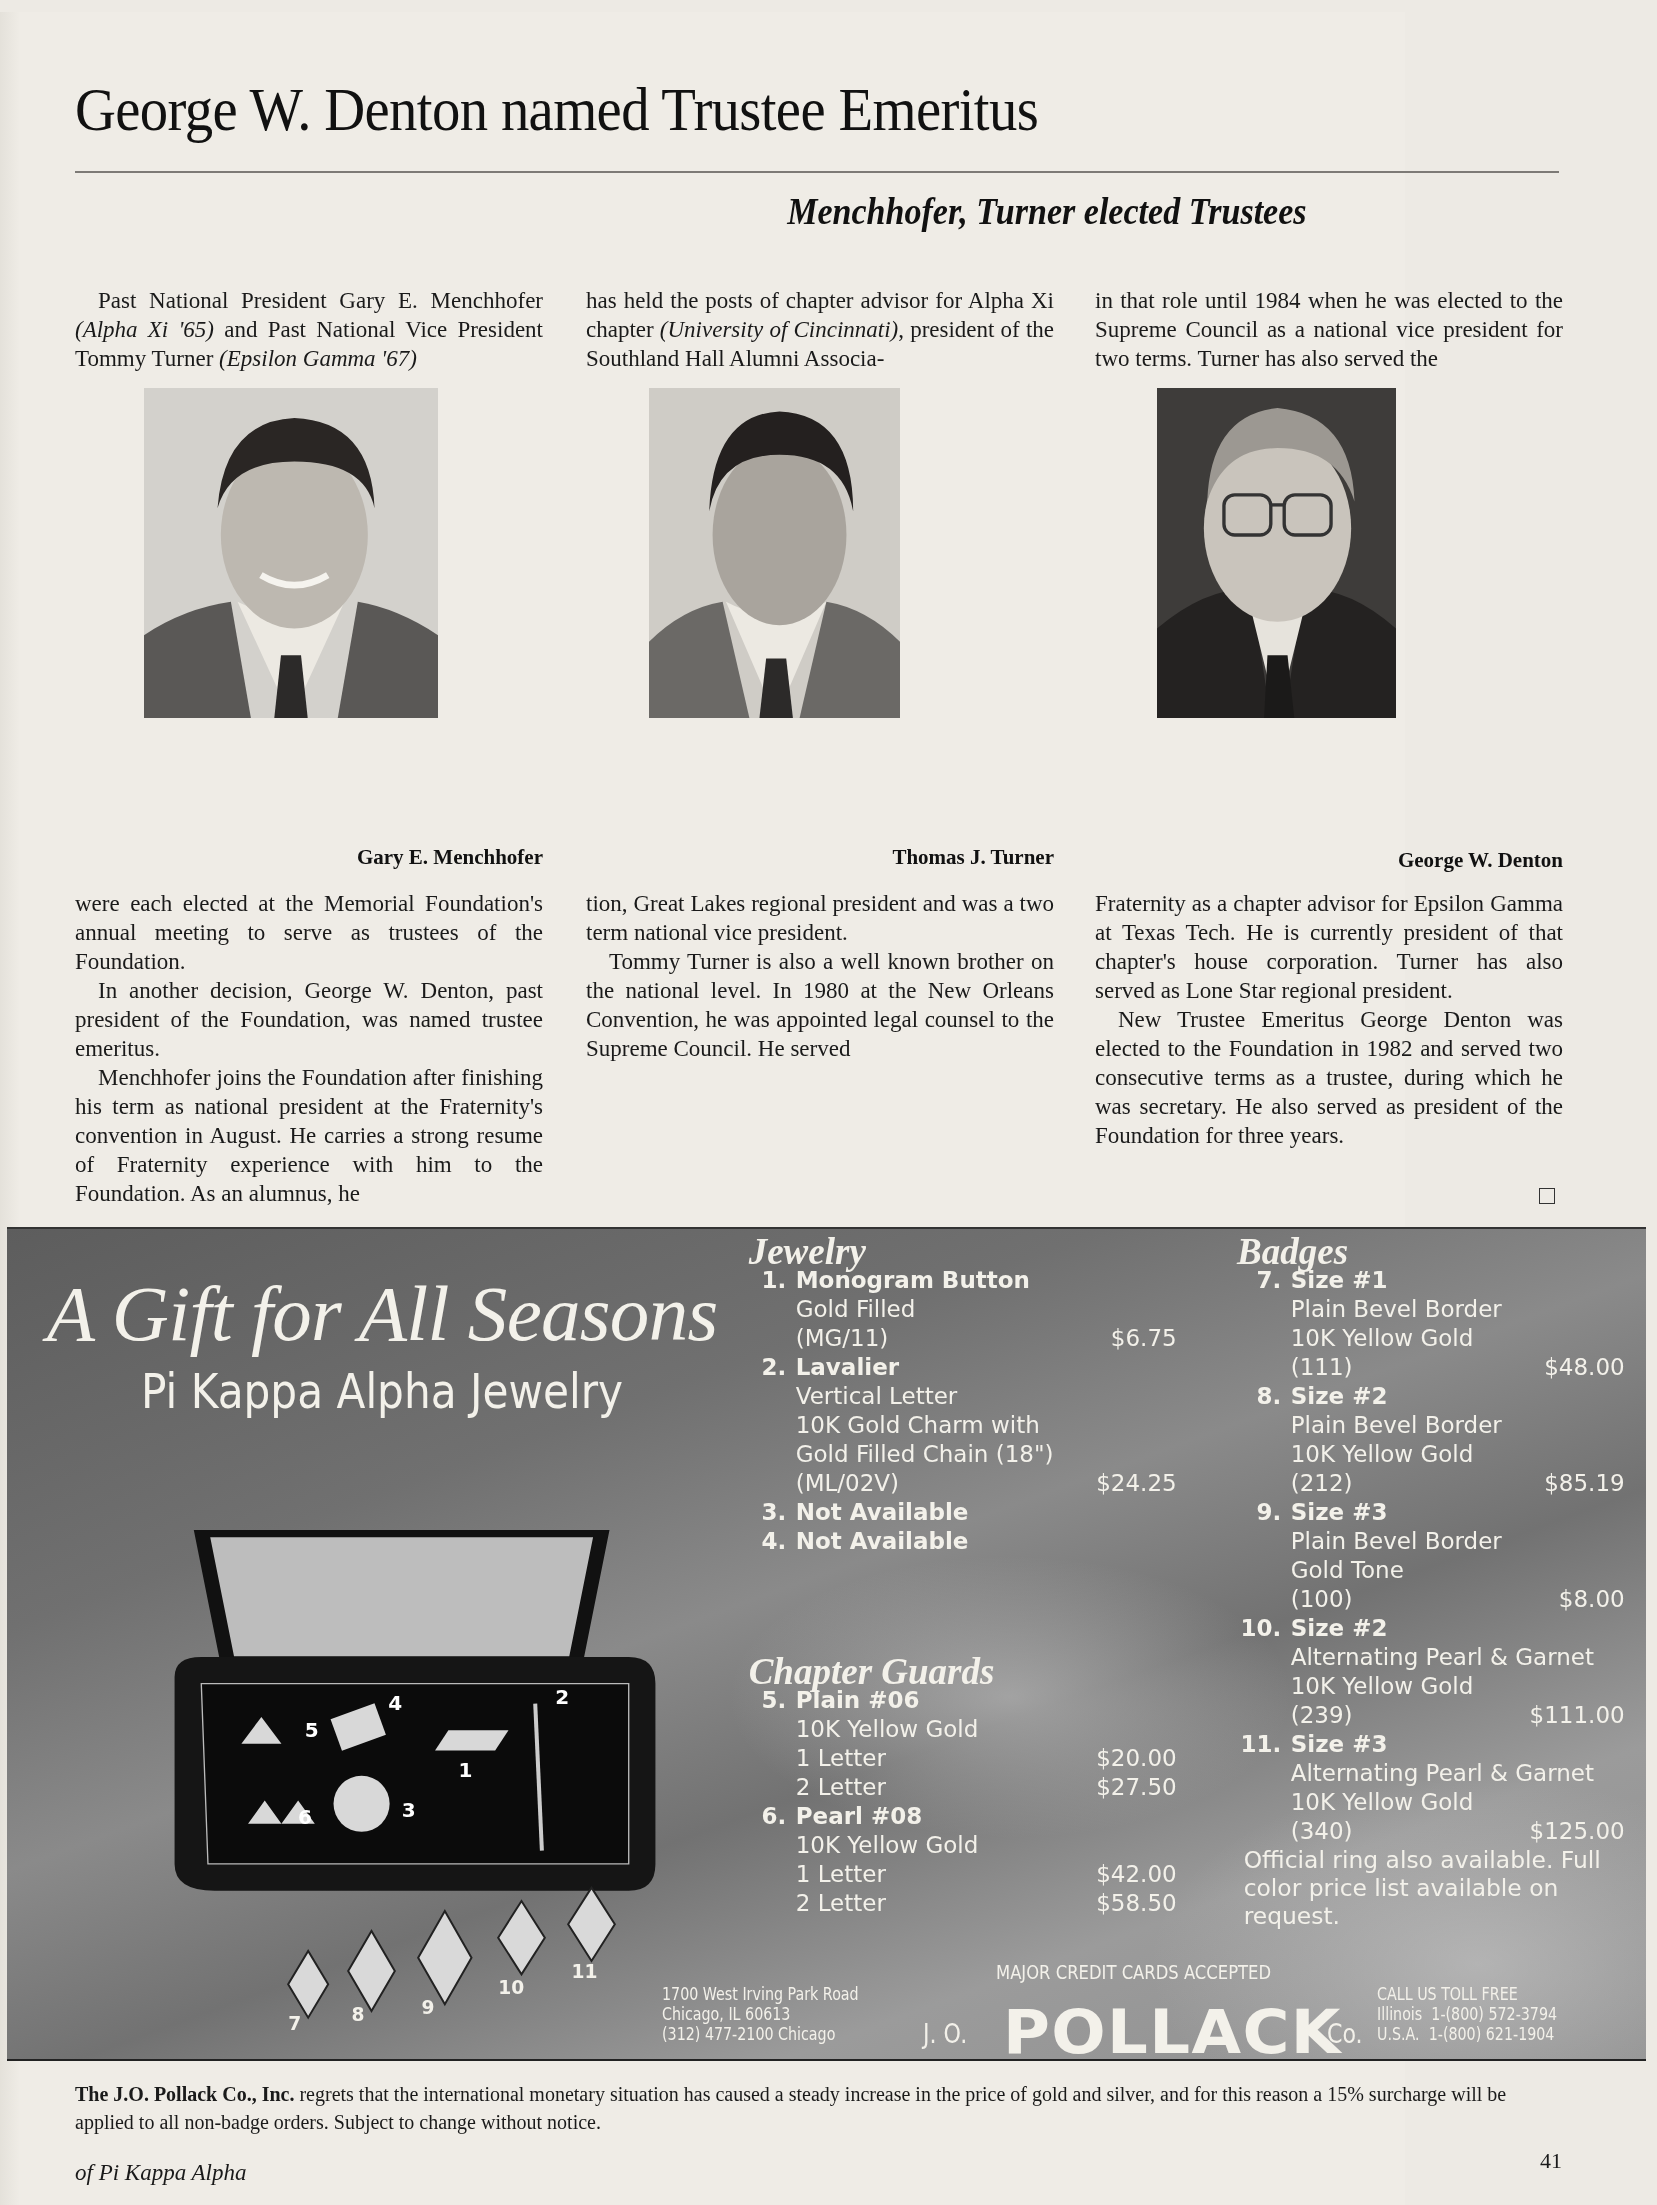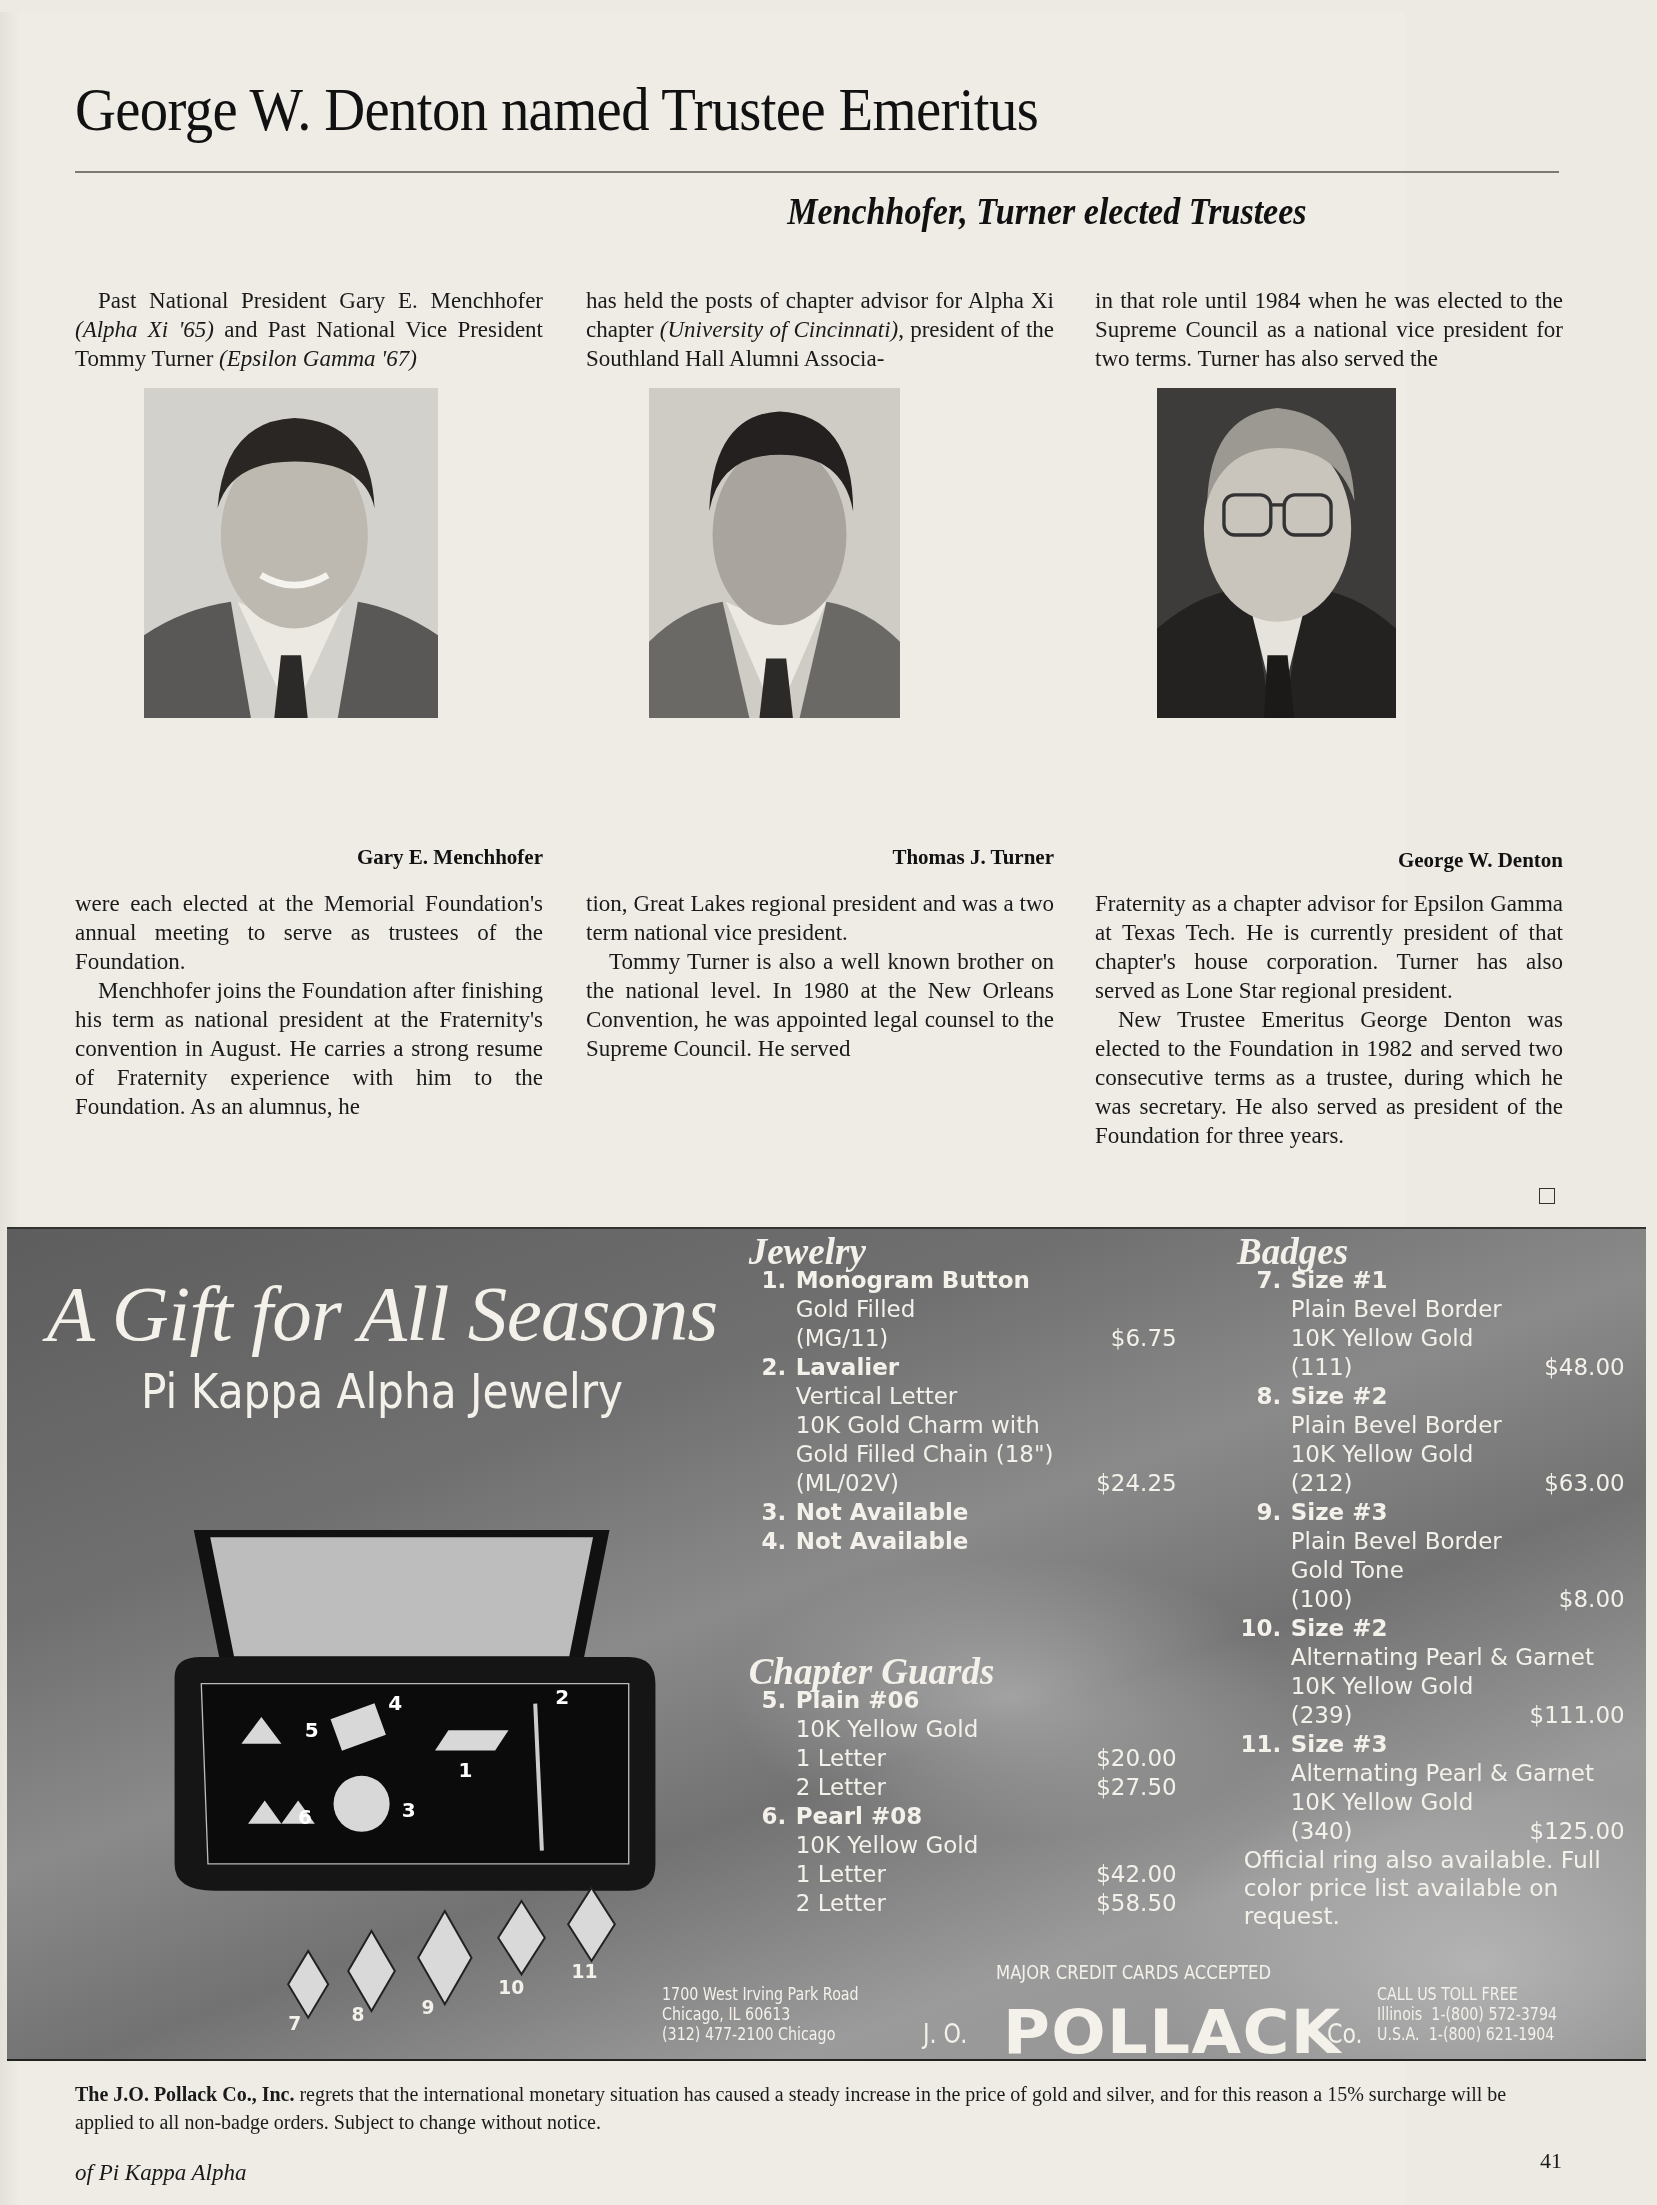--- a/index.html
+++ b/index.html
@@ -118,20 +118,21 @@
       <line x1="170" y1="175" x2="190" y2="175" stroke="#333" stroke-width="5"></line>
     </svg>
   </div>
 
   <div class="caption cap1">Gary E. Menchhofer</div>
   <div class="caption cap2">Thomas J. Turner</div>
   <div class="caption cap3">George W. Denton</div>
 
   <div class="col c1 bot">
     <p>were each elected at the Memorial Foundation's annual meeting to serve as trustees of the Foundation.</p>
+    <p class="ind">In another decision, George W. Denton, past president of the Foundation, was named trustee emeritus.</p>
     <p class="ind">Menchhofer joins the Foundation after finishing his term as national president at the Fraternity's convention in August. He carries a strong resume of Fraternity experience with him to the Foundation. As an alumnus, he</p>
   </div>
   <div class="col c2 bot">
     <p>tion, Great Lakes regional president and was a two term national vice president.</p>
     <p class="ind">Tommy Turner is also a well known brother on the national level. In 1980 at the New Orleans Convention, he was appointed legal counsel to the Supreme Council. He served</p>
   </div>
   <div class="col c3 bot">
     <p>Fraternity as a chapter advisor for Epsilon Gamma at Texas Tech. He is currently president of that chapter's house corporation. Turner has also served as Lone Star regional president.</p>
     <p class="ind">New Trustee Emeritus George Denton was elected to the Foundation in 1982 and served two consecutive terms as a trustee, during which he was secretary. He also served as president of the Foundation for three years.</p>
   </div>
@@ -230,21 +231,21 @@
       <div class="ln" style="padding-left:67px">10K Yellow Gold</div>
       <div class="row ln" style="padding-left:67px">
           <span>(111)</span>
           <span>$48.00</span>
         </div>
       <div><span class="num" style="width:67px">8.</span><span class="item-name">Size #2</span></div>
       <div class="ln" style="padding-left:67px">Plain Bevel Border</div>
       <div class="ln" style="padding-left:67px">10K Yellow Gold</div>
       <div class="row ln" style="padding-left:67px">
           <span>(212)</span>
-          <span>$63.00</span>
+          <span>$85.19</span>
         </div>
       <div><span class="num" style="width:67px">9.</span><span class="item-name">Size #3</span></div>
       <div class="ln" style="padding-left:67px">Plain Bevel Border</div>
       <div class="ln" style="padding-left:67px">Gold Tone</div>
       <div class="row ln" style="padding-left:67px">
           <span>(100)</span>
           <span>$8.00</span>
         </div>
       <div><span class="num" style="width:67px">10.</span><span class="item-name">Size #2</span></div>
       <div class="ln" style="padding-left:67px">Alternating Pearl &amp; Garnet</div>

